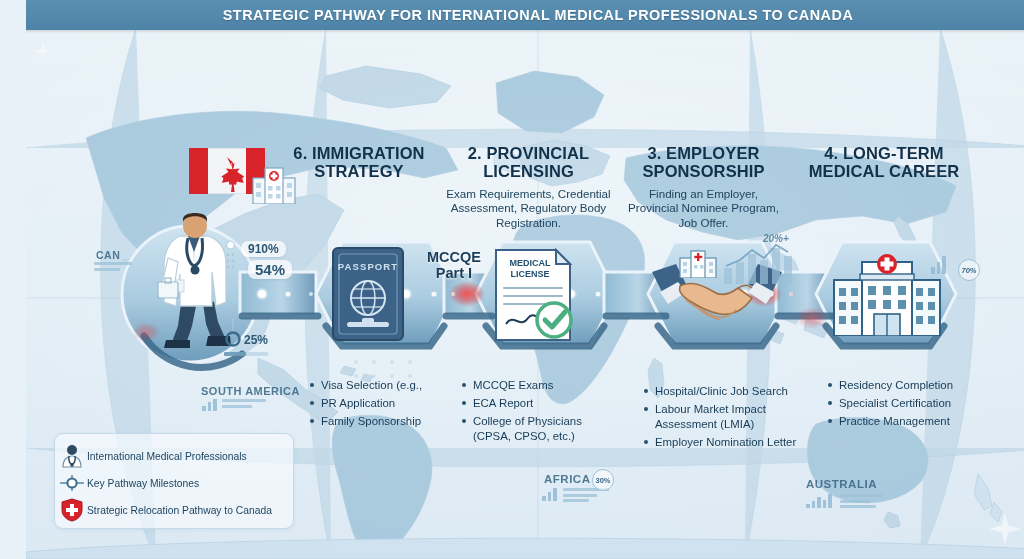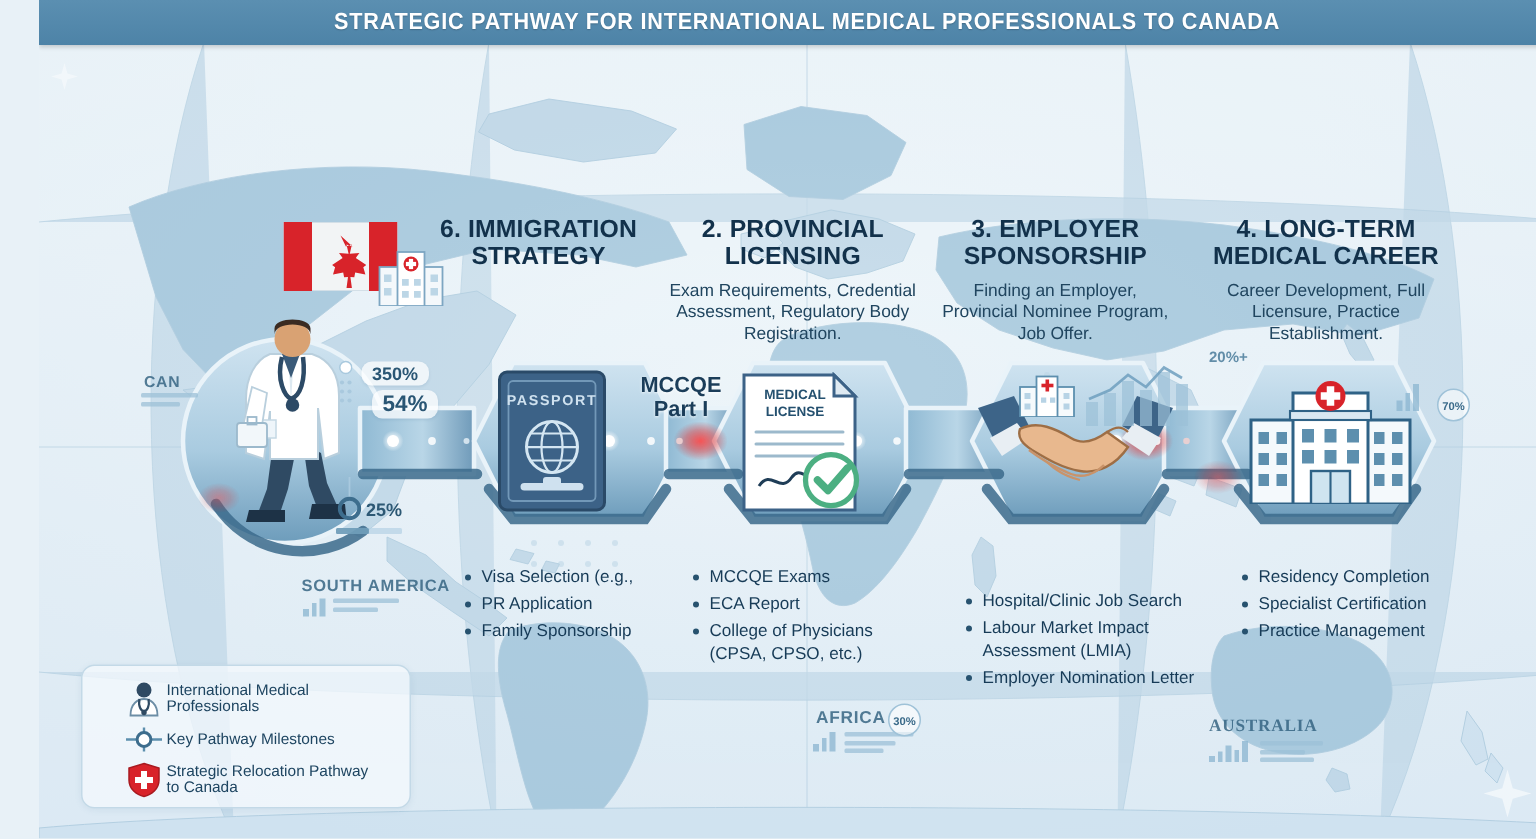--- a/index.html
+++ b/index.html
@@ -75,21 +75,21 @@
     font-size:11.4px; line-height:1.34; color:#173b57;
     font-family:"Liberation Sans Narrow","Liberation Sans",sans-serif;
   }
   .bullets li { list-style:none; position:relative; padding-left:11px; margin-bottom:2.5px; }
   .bullets li::before {
     content:""; position:absolute; left:0; top:5px;
     width:4px; height:4px; border-radius:50%; background:#27526f;
   }
   #bul1 { left:284px; top:378px; width:130px; }
   #bul2 { left:436px; top:378px; width:145px; }
-  #bul3 { left:618px; top:394px; width:160px; }
+  #bul3 { left:618px; top:384px; width:160px; }
   #bul4 { left:802px; top:378px; width:140px; }
 
   
   #pathway { position:absolute; left:0; top:0; width:1024px; height:559px; z-index:12; pointer-events:none; }
 
   
   .node-icon { position:absolute; z-index:16; }
 
   .mccqe-label {
     position:absolute; z-index:20; text-align:center;
@@ -124,24 +124,24 @@
     position:absolute; z-index:18; color:#2c5874;
     font-size:12px; font-weight:bold;
   }
   .mini-pct2 {
     position:absolute; z-index:18; color:#4a7c9b;
     font-size:10px; font-weight:bold; opacity:.85;
   }
 
   
   #legend {
-    position:absolute; left:28px; top:443px; width:220px; height:96px;
+    position:absolute; left:28px; top:433px; width:240px; height:96px;
     background:rgba(245,250,253,.72);
     border:1px solid #c3d9e7; border-radius:9px;
-    z-index:30; padding:9px 26px;
+    z-index:30; padding:9px 2px;
     box-shadow:0 1px 4px rgba(100,140,170,.12);
   }
   .legend-row { display:flex; align-items:center; height:26px; margin-bottom:1px; }
   .legend-ico { width:30px; flex:0 0 30px; display:flex; align-items:center; justify-content:center; }
   .legend-txt {
     font-size:10.3px; color:#1e4561;
     font-family:"Liberation Sans Narrow","Liberation Sans",sans-serif;
   }
 
   .sparkbars { position:absolute; z-index:17; display:flex; align-items:flex-end; gap:2px; }
@@ -278,35 +278,35 @@
     <i style="height:5px"></i>
       <i style="height:9px"></i>
       <i style="height:13px"></i>
   </div>
   <div class="sparklines" style="left:537px;top:488px;width:48px;">
     <i style="width:46px"></i>
       <i style="width:34px"></i>
       <i style="width:26px"></i>
   </div>
 
-  <div class="map-label" style="left:780px;top:478px;font-size:11.5px;font-family:Liberation Serif, serif;">AUSTRALIA</div>
+  <div class="map-label" style="left:780px;top:478px;font-size:11.5px;">AUSTRALIA</div>
   <div class="sparkbars" style="left:780px;top:494px;height:14px;">
     <i style="height:4px"></i>
       <i style="height:7px"></i>
       <i style="height:11px"></i>
       <i style="height:8px"></i>
       <i style="height:14px"></i>
   </div>
   <div class="sparklines" style="left:814px;top:494px;width:44px;">
     <i style="width:42px"></i>
       <i style="width:30px"></i>
       <i style="width:36px"></i>
   </div>
 
-  <div class="stat-chip" style="left:215px;top:241px;">350%</div>
+  <div class="stat-chip" style="left:215px;top:241px;">910%</div>
   <div class="stat-chip" style="left:222px;top:260px;font-size:15px;">54%</div>
   <svg style="position:absolute;left:200px;top:240px;z-index:18" width="9" height="36" viewBox="0 0 9 36">
     <circle cx="4.5" cy="5" r="4" fill="#fff" stroke="#a9c9de"></circle>
     <g fill="#a9c9de">
         <circle cx="2" cy="15" r="1.4"></circle>
         <circle cx="7" cy="15" r="1.4"></circle>
     <circle cx="2" cy="21" r="1.4"></circle>
         <circle cx="7" cy="21" r="1.4"></circle>
     <circle cx="2" cy="27" r="1.4"></circle>
         <circle cx="7" cy="27" r="1.4"></circle>
@@ -318,22 +318,22 @@
     <circle cx="8" cy="21" r="6.5" fill="none" stroke="#3d6d8d" stroke-width="2.6"></circle>
   </svg>
   <div class="mini-pct" style="left:218px;top:333px;">25%</div>
   <div class="sparklines" style="left:198px;top:352px;width:46px;">
     <i style="width:44px;height:4px;background:#b7d3e5"></i>
   </div>
   <div class="sparklines" style="left:198px;top:352px;width:22px;">
     <i style="width:22px;height:4px;background:#5d8fae"></i>
   </div>
 
-  <div class="mini-pct2" style="left:780px;top:233px;">20%+</div>
-  <div class="badge-round" style="left:932px;top:259px;">70%</div>
+  <div class="mini-pct2" style="left:737px;top:233px;font-style:italic;">20%+</div>
+  <div class="badge-round" style="left:932px;top:259px;font-style:italic;">70%</div>
   <div class="sparkbars" style="left:905px;top:256px;height:18px;">
     <i style="height:7px"></i>
       <i style="height:12px"></i>
       <i style="height:18px"></i>
   </div>
   <svg style="position:absolute;left:696px;top:240px;z-index:17" width="76" height="44" viewBox="0 0 76 44">
     <g fill="#9cc0d7" opacity=".7">
       <rect x="2" y="28" width="8" height="16"></rect>
         <rect x="14" y="22" width="8" height="22"></rect>
       <rect x="26" y="14" width="8" height="30"></rect>
@@ -572,21 +572,20 @@
   <div class="step-head" id="head2">
     <div class="h">2. PROVINCIAL LICENSING</div>
     <div class="d">Exam Requirements, Credential Assessment, Regulatory Body Registration.</div>
   </div>
   <div class="step-head" id="head3">
     <div class="h">3. EMPLOYER SPONSORSHIP</div>
     <div class="d">Finding an Employer, Provincial Nominee Program, Job Offer.</div>
   </div>
   <div class="step-head" id="head4">
     <div class="h">4. LONG-TERM MEDICAL CAREER</div>
-    <div class="d">Career Development, Full Licensure, Practice Establishment.</div>
   </div>
 
   <ul class="bullets" id="bul1">
     <li>Visa Selection (e.g.,</li>
     <li>PR Application</li>
     <li>Family Sponsorship</li>
   </ul>
   <ul class="bullets" id="bul2">
     <li>MCCQE Exams</li>
     <li>ECA Report</li>

